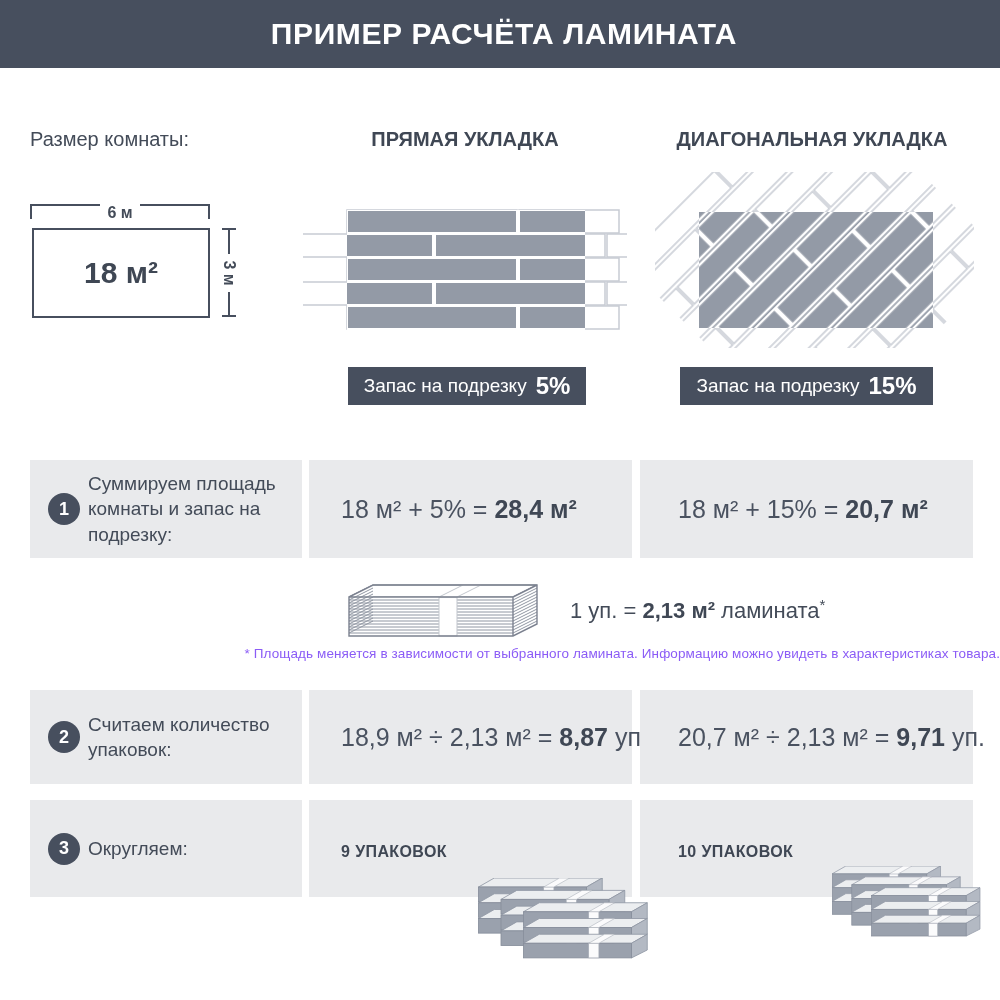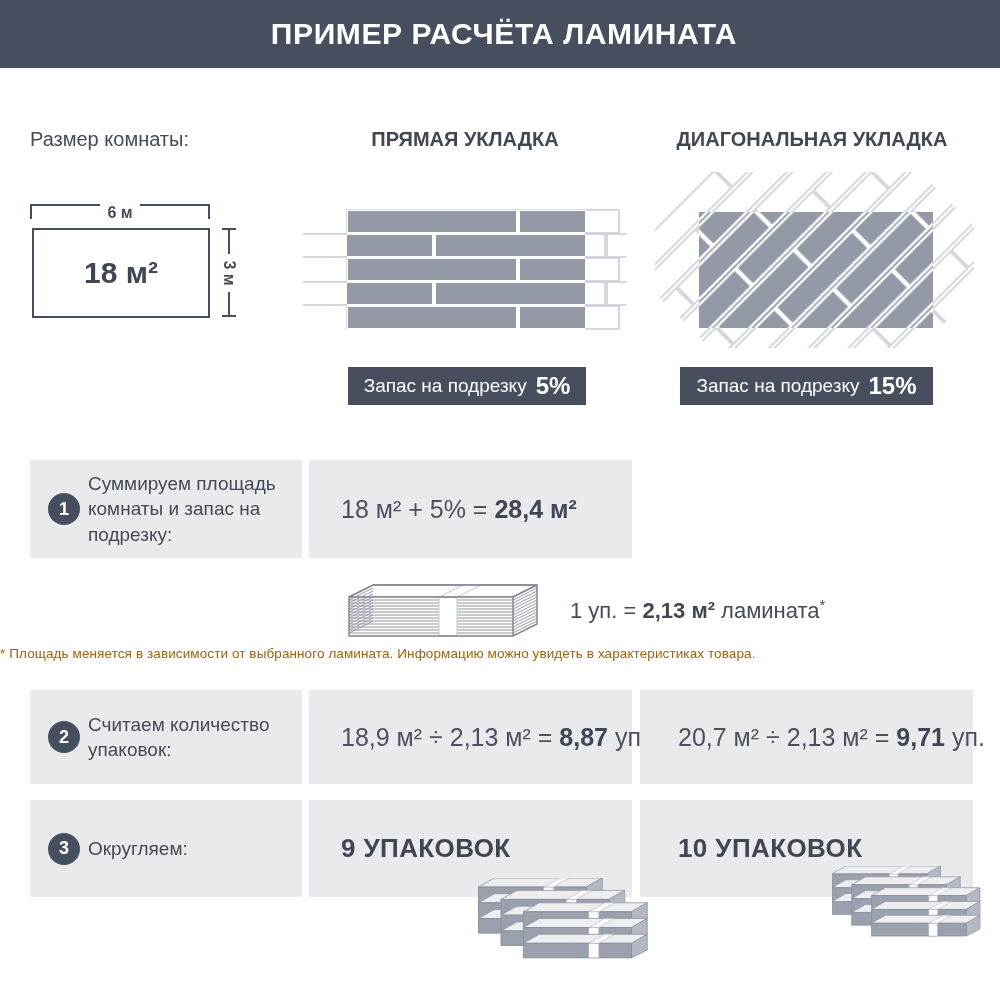--- a/index.html
+++ b/index.html
@@ -52,29 +52,29 @@
   .cell{position:absolute;top:0;height:100%;background:#e9eaec;display:flex;align-items:center;}
   .cell-label{left:30px;width:272px;}
   .cell-mid{left:309px;width:323px;padding-left:32px;box-sizing:border-box;}
   .cell-right{left:640px;width:333px;padding-left:38px;box-sizing:border-box;}
   .step-circle{flex:0 0 auto;width:32px;height:32px;margin-left:18px;margin-right:8px;border-radius:50%;
                background:#474f5e;color:#fff;font-size:18px;font-weight:bold;
                display:flex;align-items:center;justify-content:center;}
   .step-label{font-size:19px;line-height:1.32;max-width:195px;color:#434b58;}
   .eq{font-size:25px;color:#4a5260;white-space:nowrap;}
   .eq b{color:#3f4754;}
-  .row-3 .eq b{font-size:26px;letter-spacing:.4px;}
+  .row-3 .eq b{font-size:16px;letter-spacing:.4px;}
 
   
   .pack-svg{position:absolute;left:347px;top:584px;}
   .pack-text{position:absolute;left:570px;top:596px;font-size:22px;color:#434b58;white-space:nowrap;}
   .pack-text b{color:#3f4754;}
   .pack-text sup{font-size:15px;}
-  .footnote{position:absolute;left:0;top:646px;width:1000px;text-align:left;
-            font-size:13.5px;color:#a16207;letter-spacing:.1px;}
+  .footnote{position:absolute;left:0;top:646px;width:1000px;text-align:right;
+            font-size:13.5px;color:#8b5cf6;letter-spacing:.1px;}
 
   
   .packs-mid{position:absolute;left:478px;top:878px;}
   .packs-right{position:absolute;left:832px;top:866px;}
 </style>
 </head>
 <body>
 
 <div class="page">
 
@@ -183,20 +183,23 @@
     <span class="bv">15%</span>
   </div>
 
   <div class="row row-1">
     <div class="cell cell-label">
       <span class="step-circle">1</span>
       <div class="step-label">Суммируем площадь комнаты и запас на подрезку:</div>
     </div>
     <div class="cell cell-mid">
       <span class="eq"><span>18 м² + 5% = </span><b>28,4 м²</b><span></span></span>
+    </div>
+    <div class="cell cell-right">
+      <span class="eq"><span>18 м² + 15% = </span><b>20,7 м²</b><span></span></span>
     </div>
   </div>
 
   <svg class="pack-svg" width="192" height="53" viewBox="0 0 192 53">
     <polygon points="26,1 190,1 166,13 2,13" fill="#ffffff" stroke="#7c8290" stroke-width="1.2"></polygon>
     <polygon points="2,13 166,13 166,52 2,52" fill="#ffffff"></polygon>
     <polygon points="26,1 2,13 2,52 26,40" fill="#ffffff"></polygon>
     <polygon points="190,1 166,13 166,52 190,40" fill="#ffffff"></polygon>
     <g stroke="#8f96a2" stroke-width="1">
       <line x1="2" y1="16" x2="166" y2="16"></line>

